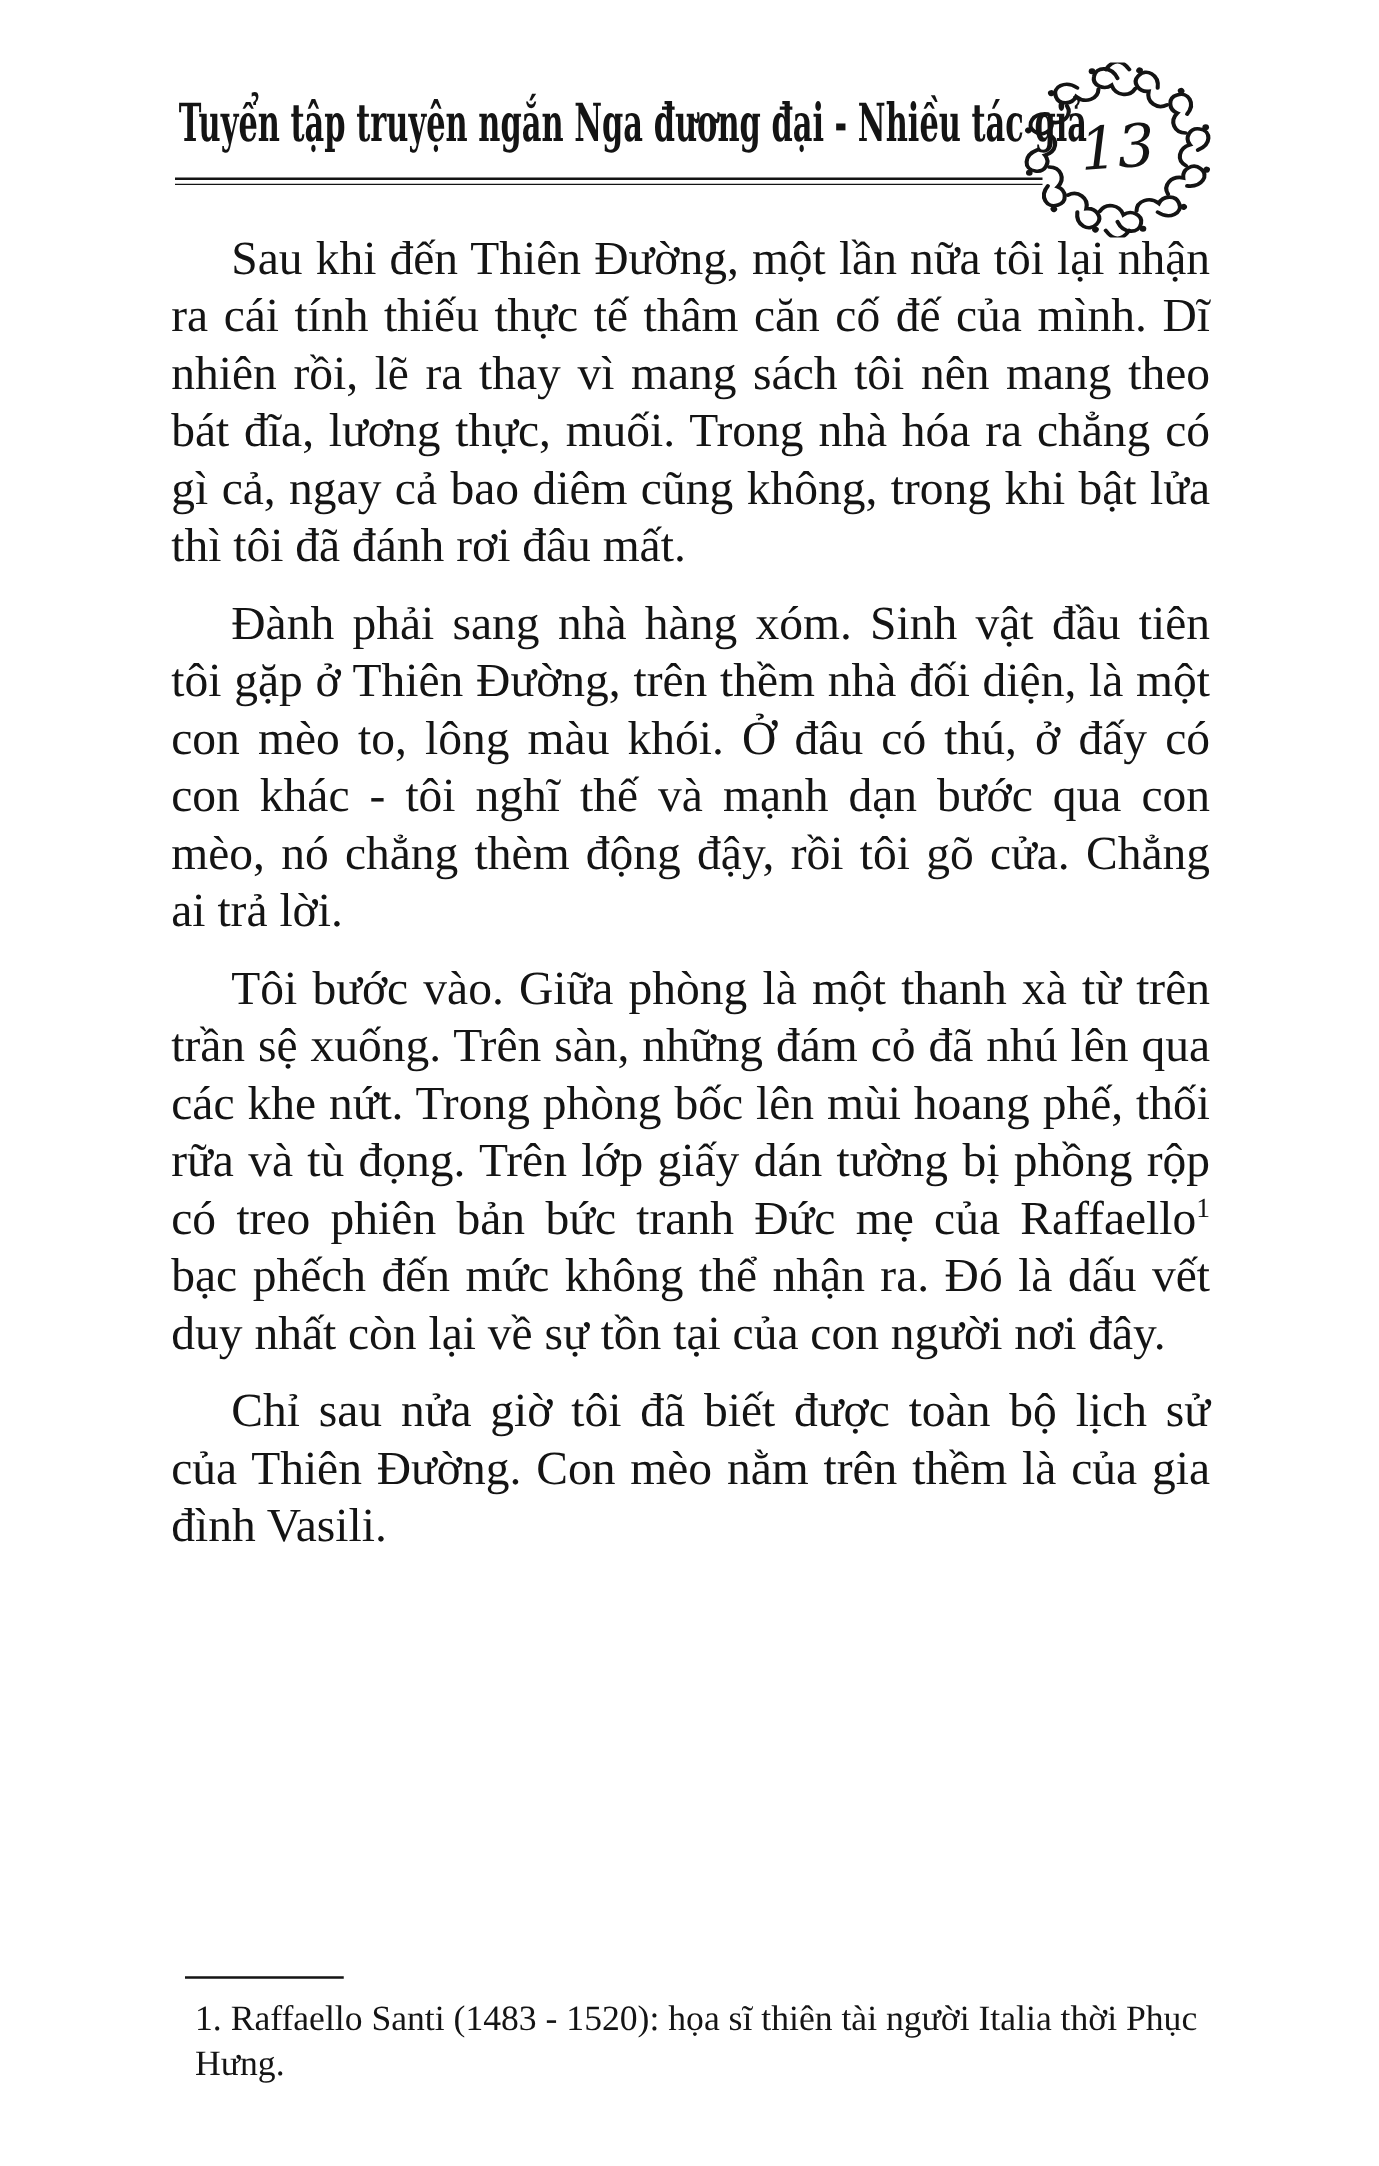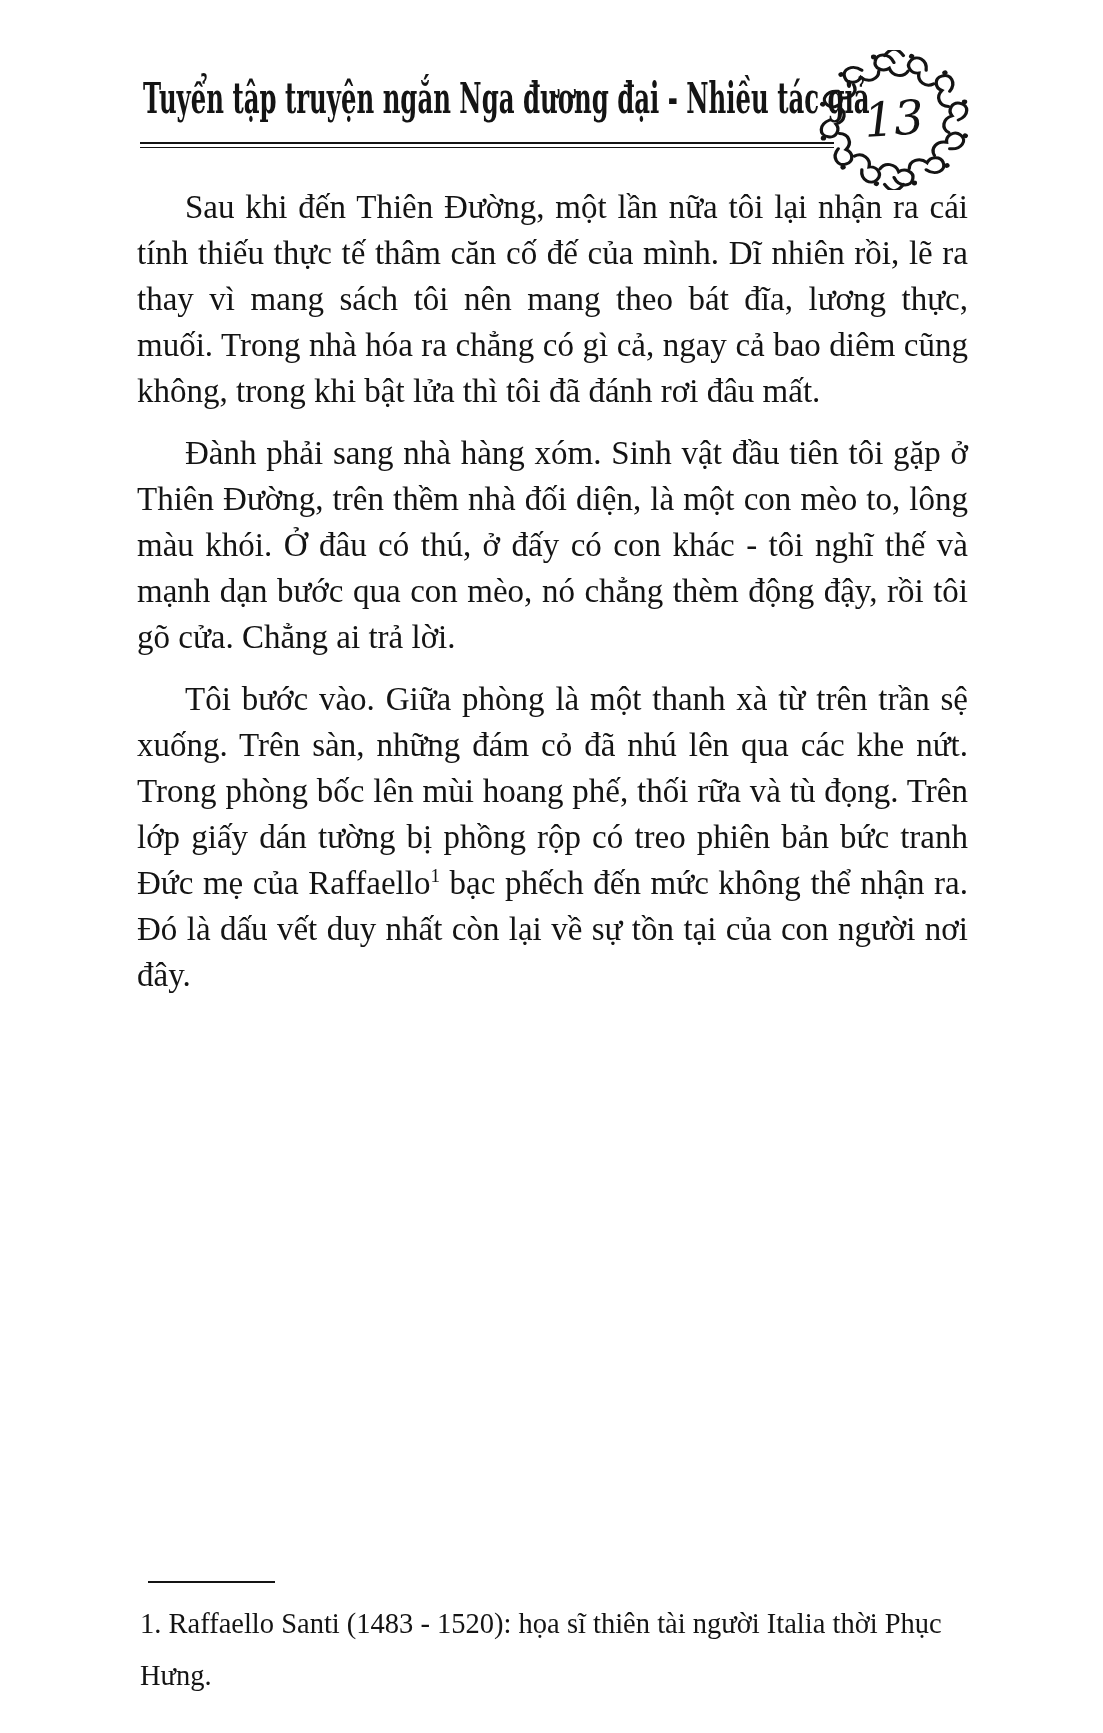--- a/index.html
+++ b/index.html
@@ -36,35 +36,35 @@
     display:flex;align-items:center;justify-content:center;
     font-family:"DejaVu Serif","Liberation Serif",serif;
     font-style:italic;
     font-size:47px;
     transform:rotate(-4deg);
     padding-bottom:4px;
   }
   
   .body-text{
     position:absolute;left:137px;top:184px;width:831px;
-    font-size:33px;
+    font-size:38px;
     line-height:46px;
     text-align:justify;
   }
   .body-text p{margin:0 0 16px 0;text-indent:48px;}
   .body-text sup{font-size:58%;line-height:0;vertical-align:super;}
   
   .footnote-rule{
     position:absolute;left:148px;top:1581px;width:127px;height:0;
     border-top:2px solid #141414;
   }
   .footnote-text{
-    position:absolute;left:140px;top:1598px;width:831px;
+    position:absolute;left:156px;top:1598px;width:831px;
     font-size:28.5px;
-    line-height:52px;
+    line-height:36px;
   }
 </style>
 </head>
 <body>
 
 <div class="page">
 
   <div class="header-title">Tuyển tập truyện ngắn Nga đương đại - Nhiều tác giả</div>
 
   <div class="header-rule"></div>
@@ -93,18 +93,19 @@
         <path d="M -6,46 C -2,52 2,52 6,46"></path>
       </g>
     </svg>
     <span class="page-number">13</span>
   </div>
 
   <div class="body-text">
     <p>Sau khi đến Thiên Đường, một lần nữa tôi lại nhận ra cái tính thiếu thực tế thâm căn cố đế của mình. Dĩ nhiên rồi, lẽ ra thay vì mang sách tôi nên mang theo bát đĩa, lương thực, muối. Trong nhà hóa ra chẳng có gì cả, ngay cả bao diêm cũng không, trong khi bật lửa thì tôi đã đánh rơi đâu mất.</p>
     <p>Đành phải sang nhà hàng xóm. Sinh vật đầu tiên tôi gặp ở Thiên Đường, trên thềm nhà đối diện, là một con mèo to, lông màu khói. Ở đâu có thú, ở đấy có con khác - tôi nghĩ thế và mạnh dạn bước qua con mèo, nó chẳng thèm động đậy, rồi tôi gõ cửa. Chẳng ai trả lời.</p>
     <p><span>Tôi bước vào. Giữa phòng là một thanh xà từ trên trần sệ xuống. Trên sàn, những đám cỏ đã nhú lên qua các khe nứt. Trong phòng bốc lên mùi hoang phế, thối rữa và tù đọng. Trên lớp giấy dán tường bị phồng rộp có treo phiên bản bức tranh Đức mẹ của Raffaello</span><sup>1</sup><span> bạc phếch đến mức không thể nhận ra. Đó là dấu vết duy nhất còn lại về sự tồn tại của con người nơi đây.</span></p>
+    <p>Chỉ sau nửa giờ tôi đã biết được toàn bộ lịch sử của Thiên Đường. Con mèo nằm trên thềm là của gia đình Vasili.</p>
   </div>
 
   <div class="footnote-rule"></div>
   <div class="footnote-text">1. Raffaello Santi (1483 - 1520): họa sĩ thiên tài người Italia thời Phục Hưng.</div>
 
 </div>
 
 </body></html>

